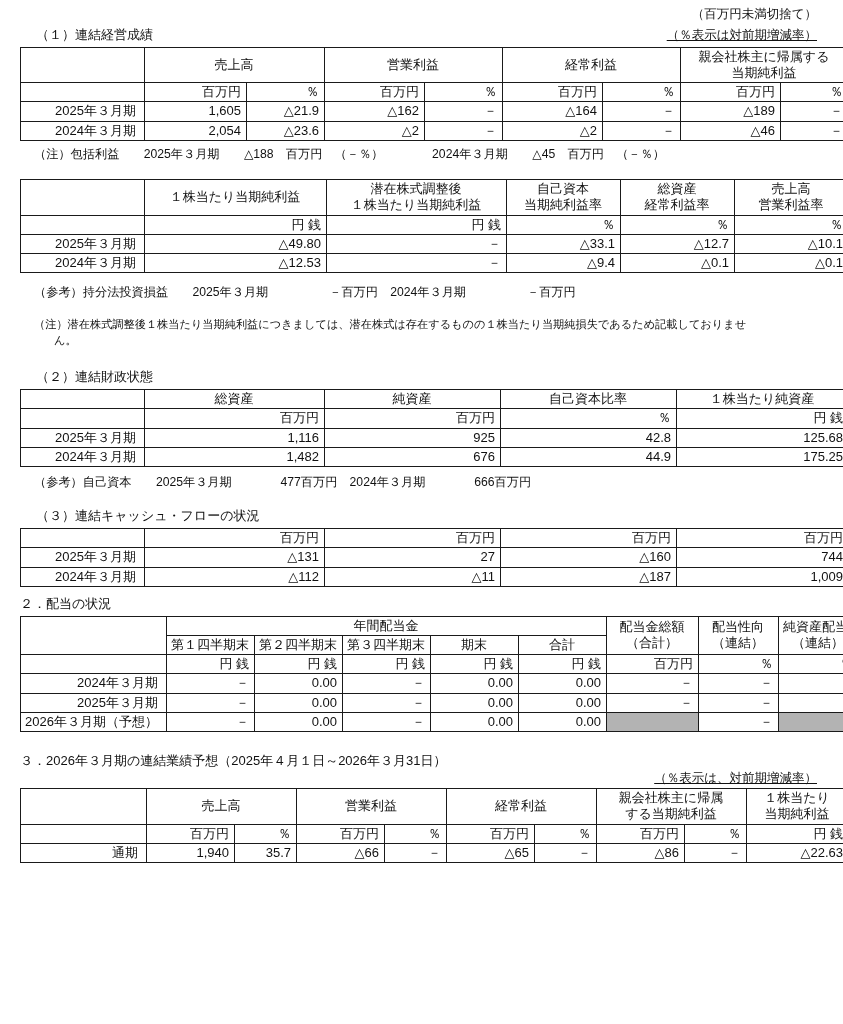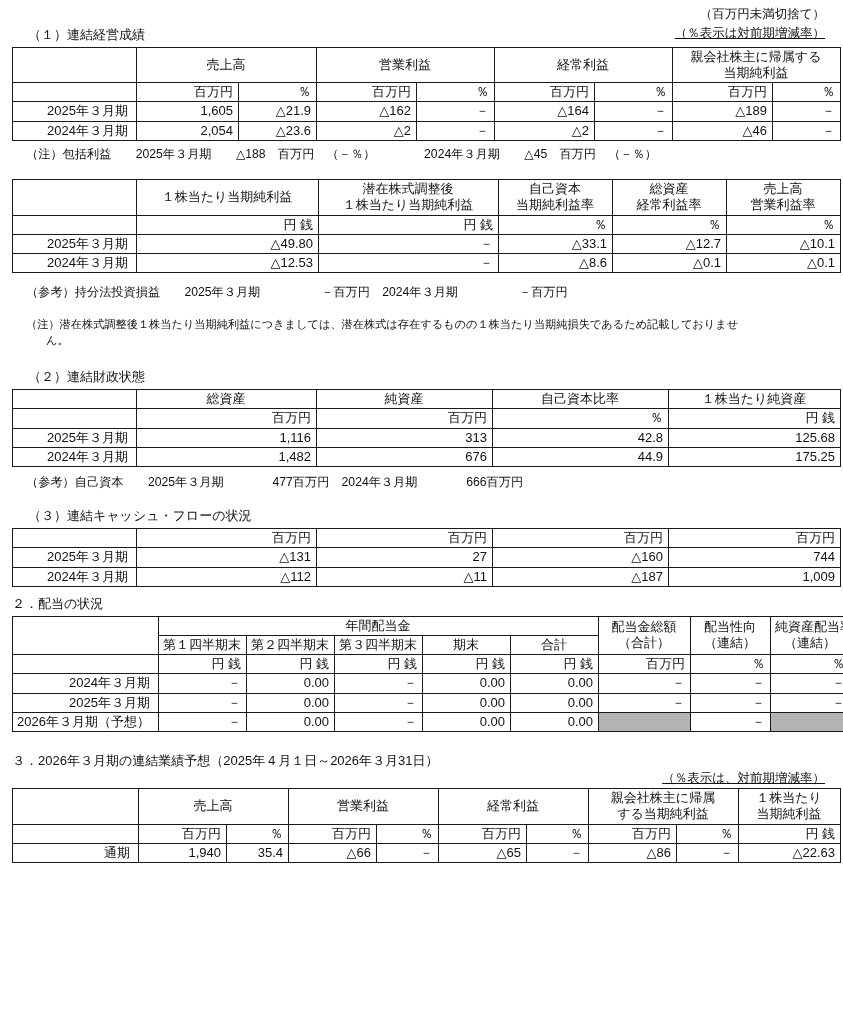--- a/index.html
+++ b/index.html
@@ -15,21 +15,21 @@
     font-size: 11.5px;
     color: #111111;
     position: relative;
     overflow: hidden;
   }
   .page {
     position: relative;
     width: 843px;
     height: 832px;
     box-sizing: border-box;
-    padding: 0 12px;
+    padding: 0 20px;
   }
 
   
   .topnote {
     text-align: right;
     font-size: 12.5px;
     padding-right: 6px;
     line-height: 1.1;
   }
   .sec-h1 {
@@ -45,21 +45,21 @@
   }
   .rightnote {
     text-align: right;
     font-size: 12.5px;
     padding-right: 6px;
     line-height: 1.2;
     text-decoration: underline;
   }
   .headrow {
     display: flex;
-    align-items: flex-start;
+    align-items: center;
     justify-content: space-between;
   }
   .noteline {
     font-size: 12.2px;
     line-height: 1.5;
     white-space: nowrap;
     padding-left: 14px;
   }
   .notepara {
     font-size: 11.2px;
@@ -215,21 +215,21 @@
         <td class="r">△49.80</td>
         <td class="r">－</td>
         <td class="r">△33.1</td>
         <td class="r">△12.7</td>
         <td class="r">△10.1</td>
       </tr>
       <tr class="rowh">
         <td class="period">2024年３月期</td>
         <td class="r">△12.53</td>
         <td class="r">－</td>
-        <td class="r">△8.6</td>
+        <td class="r">△9.4</td>
         <td class="r">△0.1</td>
         <td class="r">△0.1</td>
       </tr>
     </tbody>
   </table>
 
   <div class="sp10"></div>
   <div class="noteline">（参考）持分法投資損益　　2025年３月期　　　　　－百万円　2024年３月期　　　　　－百万円</div>
 
   <div class="sp14"></div>
@@ -262,21 +262,21 @@
       <tr class="rowh">
         <td></td>
         <td class="unit">百万円</td>
         <td class="unit">百万円</td>
         <td class="unit">％</td>
         <td class="unit">円 銭</td>
       </tr>
       <tr class="rowh">
         <td class="period">2025年３月期</td>
         <td class="r">1,116</td>
-        <td class="r">313</td>
+        <td class="r">925</td>
         <td class="r">42.8</td>
         <td class="r">125.68</td>
       </tr>
       <tr class="rowh">
         <td class="period">2024年３月期</td>
         <td class="r">1,482</td>
         <td class="r">676</td>
         <td class="r">44.9</td>
         <td class="r">175.25</td>
       </tr>
@@ -439,21 +439,21 @@
         <td class="unit">％</td>
         <td class="unit">百万円</td>
         <td class="unit">％</td>
         <td class="unit">百万円</td>
         <td class="unit">％</td>
         <td class="unit">円 銭</td>
       </tr>
       <tr class="rowh">
         <td class="period">通期</td>
         <td class="r">1,940</td>
-        <td class="r">35.4</td>
+        <td class="r">35.7</td>
         <td class="r">△66</td>
         <td class="r">－</td>
         <td class="r">△65</td>
         <td class="r">－</td>
         <td class="r">△86</td>
         <td class="r">－</td>
         <td class="r">△22.63</td>
       </tr>
     </tbody>
   </table>

